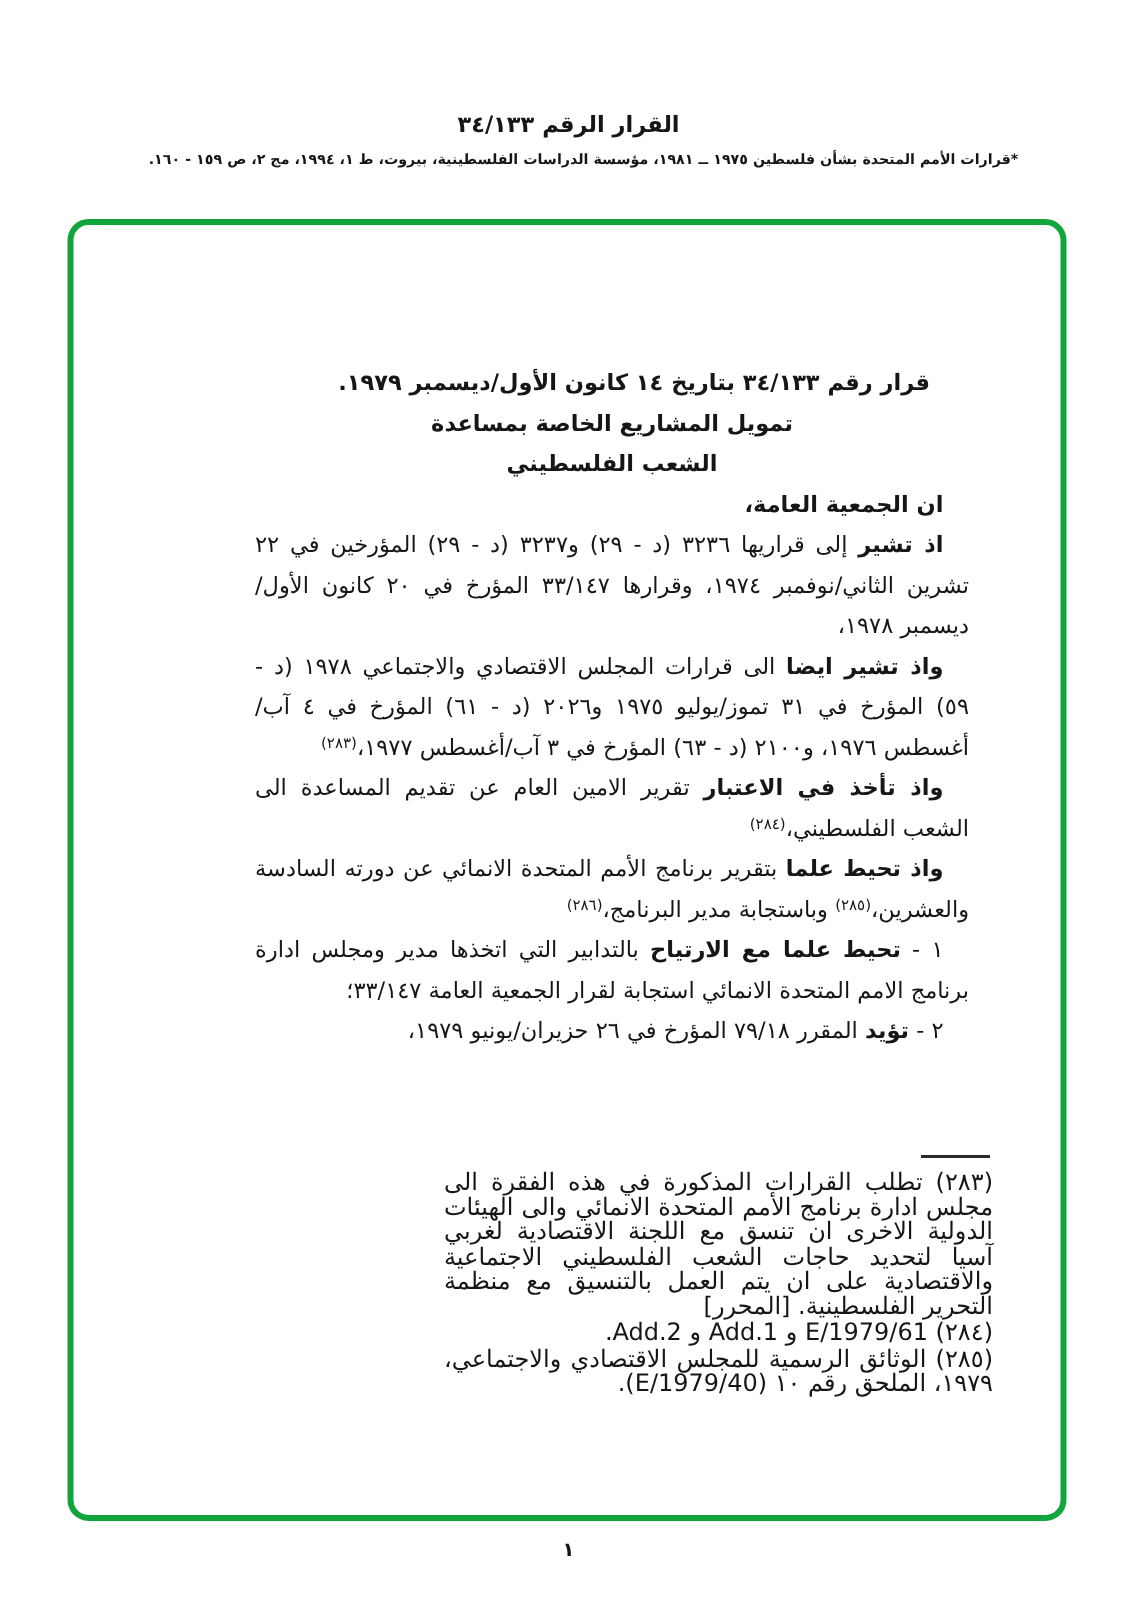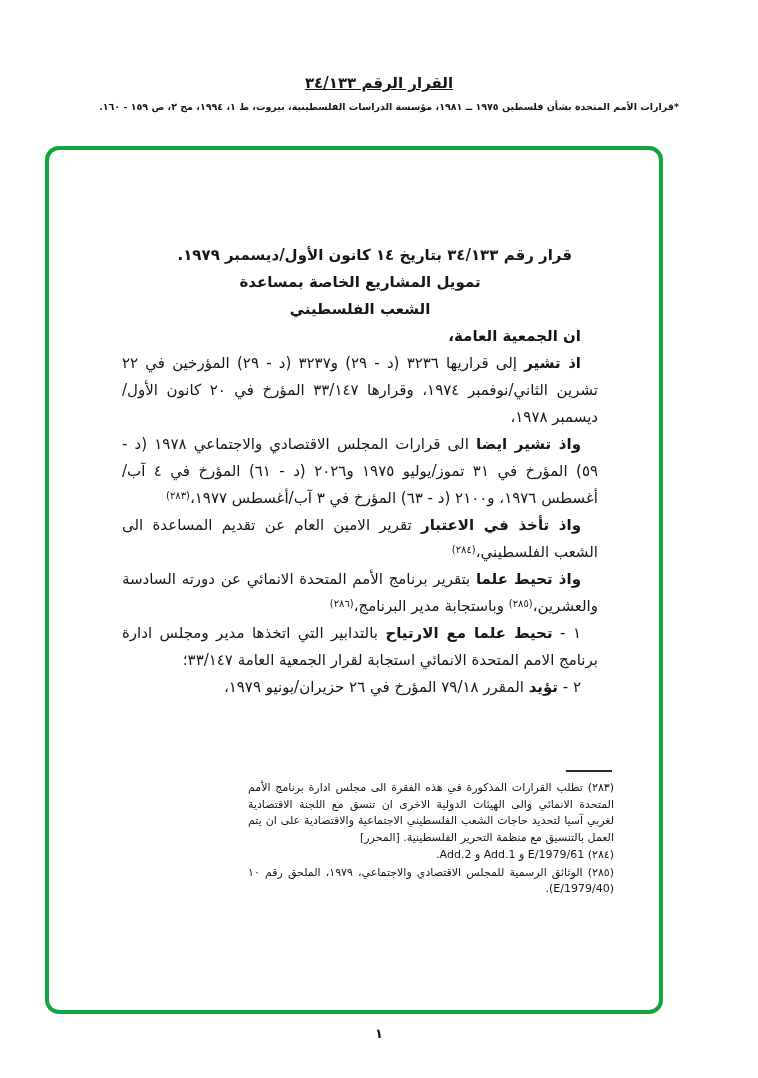--- a/index.html
+++ b/index.html
@@ -14,35 +14,34 @@
     font-family: "DejaVu Sans", sans-serif;
     color: #161616;
   }
   .doc-title {
     position: absolute;
     top: 74px; left: 0; width: 100%;
     direction: rtl;
     text-align: center;
     font-size: 15px;
     font-weight: bold;
-    text-decoration: underline;
   }
   .doc-source {
     position: absolute;
     top: 101px; left: 0; width: 100%;
     direction: rtl;
     text-align: center;
     font-size: 9.5px;
     font-weight: bold;
     padding-left: 20px;
   }
   .frame {
     position: absolute;
     left: 45px; top: 146px;
-    width: 618px; height: 868px;
+    width: 666px; height: 868px;
     border: 4px solid var(--frame-green, #12a53e);
     border-radius: 14px;
   }
   .content {
     position: absolute;
     right: 61px; top: 92px;
     width: 476px;
     direction: rtl;
     text-align: justify;
     font-size: 15px;
@@ -69,21 +68,21 @@
     right: 47px; top: 620px;
     width: 46px; height: 2px;
     background: #2a2a2a;
   }
   .footnotes {
     position: absolute;
     right: 45px; top: 630px;
     width: 366px;
     direction: rtl;
     text-align: justify;
-    font-size: 11px;
+    font-size: 16px;
     line-height: 16.5px;
   }
   .footnote { margin: 0 0 1px 0; }
   .page-number {
     position: absolute;
     top: 1026px; left: 0; width: 100%;
     text-align: center;
     font-size: 13px;
     font-weight: bold;
   }

